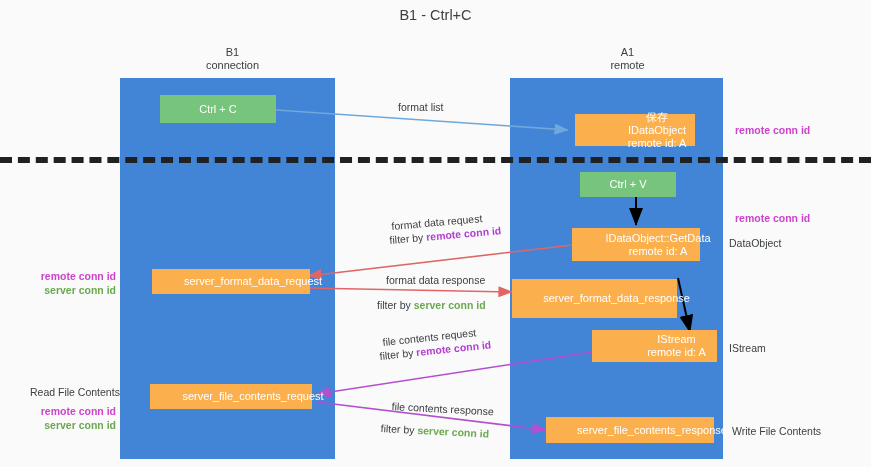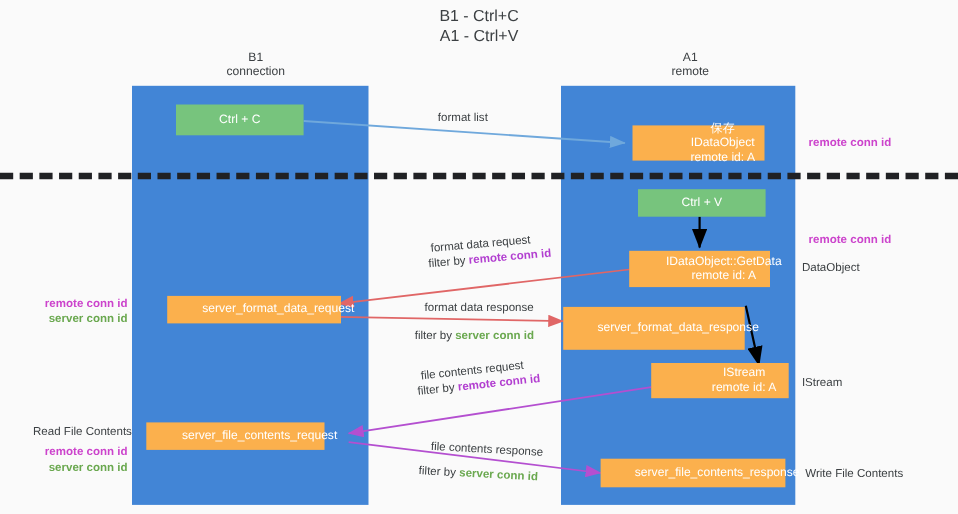--- a/index.html
+++ b/index.html
@@ -60,21 +60,20 @@
 
   svg.layer{position:absolute;left:0;top:0;width:871px;height:467px;pointer-events:none;}
 </style>
 </head>
 <body>
 
 <div id="stage">
 
   <div class="abs title">
     <div>B1 - Ctrl+C</div>
-    <div>A1 - Ctrl+V</div>
   </div>
 
   <div class="abs colhead" style="left:160px;top:46px;width:145px;">
     <div>B1</div>
     <div>connection</div>
   </div>
   <div class="abs colhead" style="left:545px;top:46px;width:165px;">
     <div>A1</div>
     <div>remote</div>
   </div>
@@ -115,21 +114,21 @@
 
   <div class="abs box green" style="left:160px;top:95px;width:116px;height:28px;">
     <span>Ctrl + C</span>
   </div>
 
   <div class="abs box orange" style="left:575px;top:114px;width:120px;height:32px;">
     <span>保存IDataObject</span>
     <span>remote id: A</span>
   </div>
 
-  <div class="abs box green" style="left:580px;top:172px;width:116px;height:25px;">
+  <div class="abs box green" style="left:580px;top:172px;width:96px;height:25px;">
     <span>Ctrl + V</span>
   </div>
 
   <div class="abs box orange" style="left:572px;top:228px;width:128px;height:33px;">
     <span>IDataObject::GetData</span>
     <span>remote id: A</span>
   </div>
 
   <div class="abs box orange" style="left:152px;top:269px;width:158px;height:25px;">
     <span>server_format_data_request</span>
@@ -137,21 +136,21 @@
 
   <div class="abs box orange" style="left:512px;top:279px;width:165px;height:39px;">
     <span>server_format_data_response</span>
   </div>
 
   <div class="abs box orange" style="left:592px;top:330px;width:125px;height:32px;">
     <span>IStream</span>
     <span>remote id: A</span>
   </div>
 
-  <div class="abs box orange" style="left:133px;top:384px;width:162px;height:25px;">
+  <div class="abs box orange" style="left:150px;top:384px;width:162px;height:25px;">
     <span>server_file_contents_request</span>
   </div>
 
   <div class="abs box orange" style="left:546px;top:417px;width:168px;height:26px;">
     <span>server_file_contents_response</span>
   </div>
 
   <div class="abs clabel" style="left:398px;top:101px;">
     <span>format list</span>
   </div>

